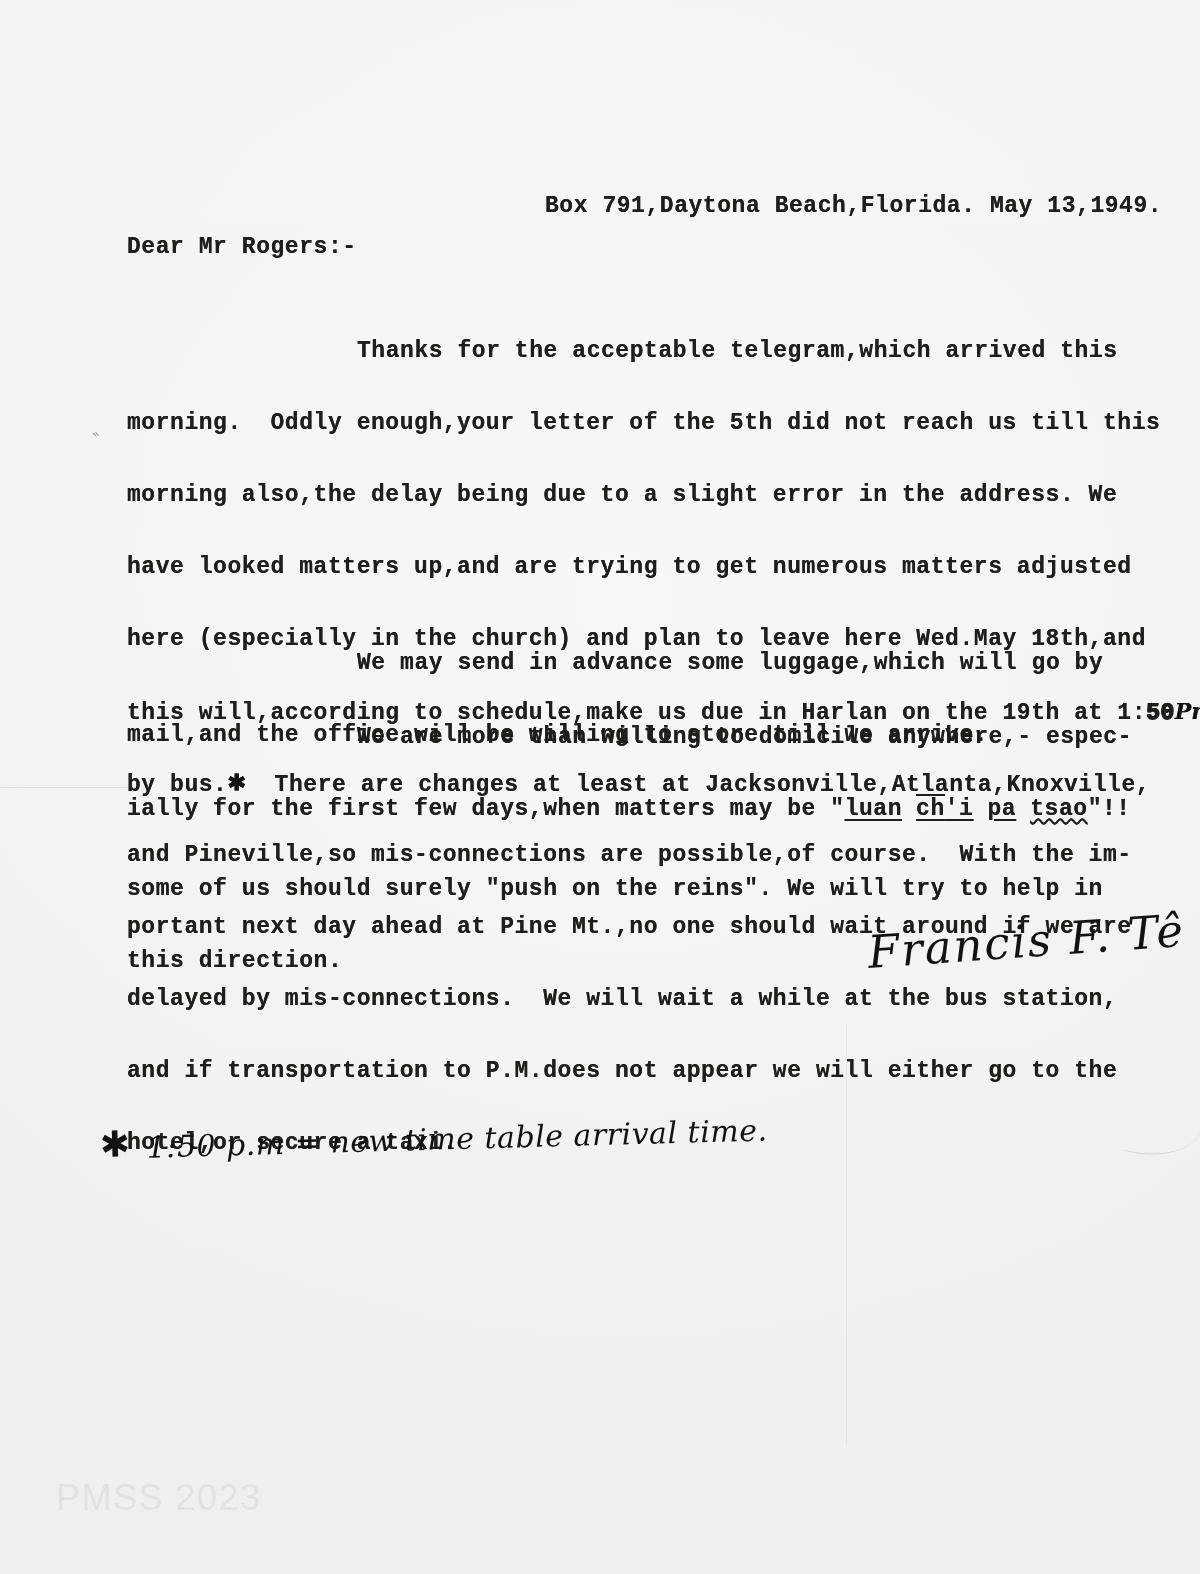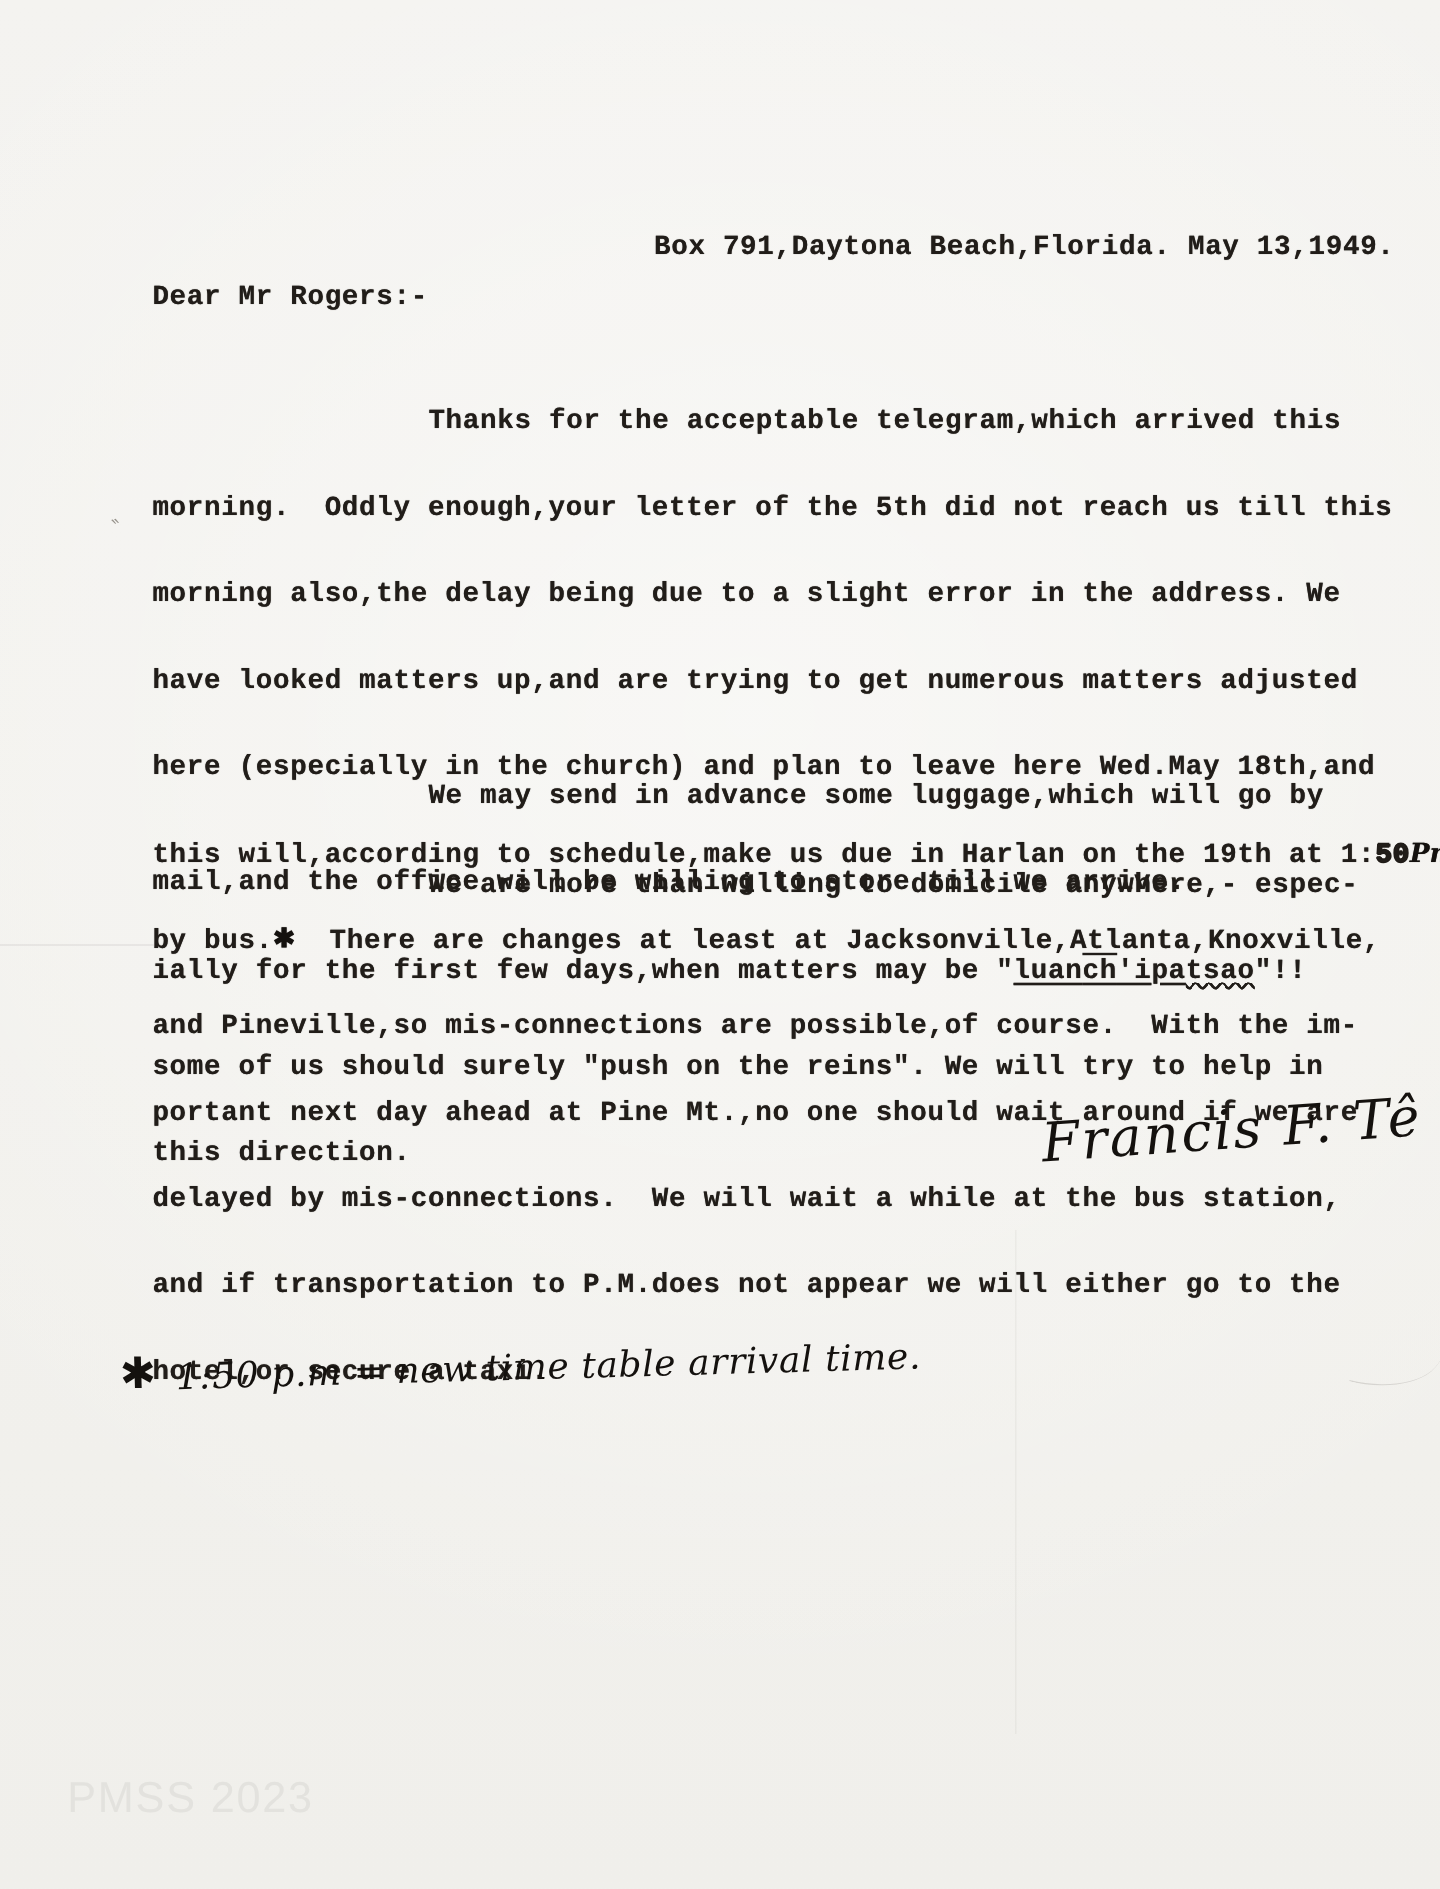--- a/index.html
+++ b/index.html
@@ -63,21 +63,21 @@
   .hand-pm{font-size:22px;font-weight:700;letter-spacing:0;}
   .hand-ast-inline{font-style:normal;font-size:22px;letter-spacing:0;position:relative;top:-1px;}
   .overstruck{
     text-shadow:1px 0 currentColor,-0.6px 0 currentColor,0 0.8px currentColor,0 -0.5px currentColor;
   }
 
   
   .uw{text-decoration:underline;text-decoration-thickness:2px;text-underline-offset:4px;}
   .uw-wavy{text-decoration:underline wavy;text-decoration-thickness:1.5px;text-underline-offset:3px;}
   .ol{border-top:2px solid currentColor;}
-  .sp{}
+  .sp{margin-left:14px;}
 
   .pencil-mark{
     position:absolute;left:94px;top:427px;
     color:var(--pencil);
     font-size:15px;
     transform:rotate(-14deg);
   }
   .watermark{
     position:absolute;left:56px;top:1477px;
     font-family:"Liberation Sans",sans-serif;

